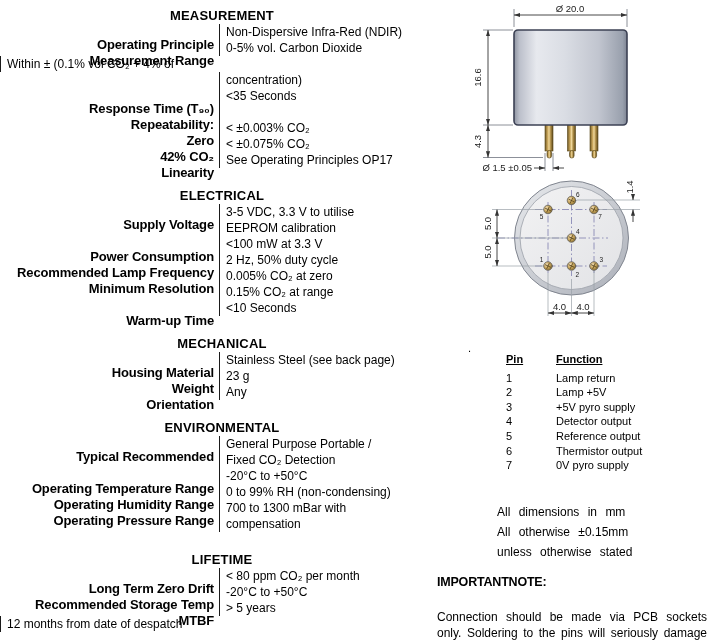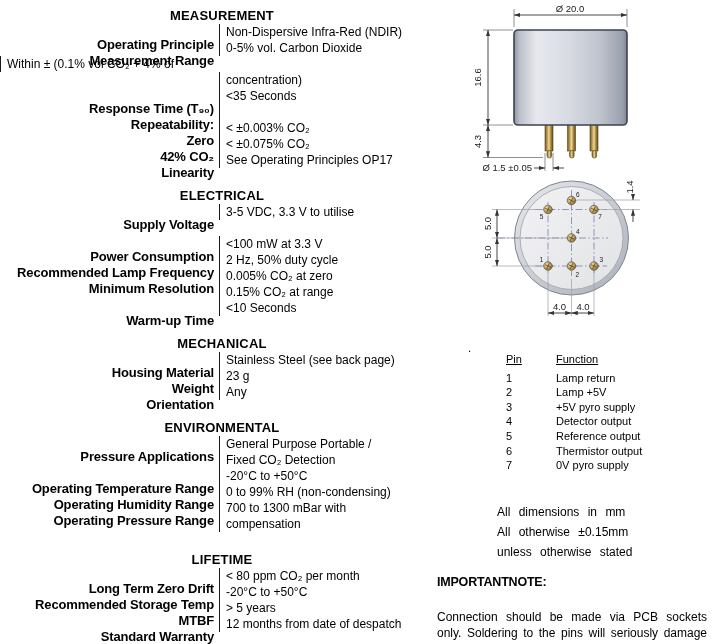--- a/index.html
+++ b/index.html
@@ -24,21 +24,21 @@
   svg .grey{stroke:#9aa0a8;stroke-width:.7;fill:none;}
   svg .cdash{stroke:#7d7dae;stroke-width:.8;fill:none;stroke-dasharray:7 2.5 1.5 2.5;}
   svg text{font-family:"Liberation Sans","DejaVu Sans",sans-serif;fill:#222;}
   svg .dimtxt{font-size:9.5px;}
   svg .pinnum{font-size:6.5px;fill:#222;}
 
   
   .pin-table{position:absolute;left:503px;top:352px;}
   .pt-row{display:flex;height:14.6px;line-height:14.6px;font-size:11px;}
   .pt-head{margin-bottom:4px;}
-  .pt-head .pt-pin,.pt-head .pt-fn{font-weight:normal;text-decoration:underline;}
+  .pt-head .pt-pin,.pt-head .pt-fn{font-weight:bold;text-decoration:underline;}
   .pt-pin{width:50px;padding-left:3px;}
   .pt-fn{white-space:nowrap;}
 
   
   .dim-notes{position:absolute;left:497px;top:502px;font-size:12px;line-height:20px;
              word-spacing:5px;white-space:nowrap;}
   .important-note{position:absolute;left:437px;top:561px;width:270px;margin-top:14px;}
   .in-title{font-size:12.5px;font-weight:bold;letter-spacing:-.2px;line-height:14px;}
   .in-body{margin-top:20px;font-size:12px;line-height:16px;}
   .in-line{text-align:justify;}
@@ -90,20 +90,21 @@
   </div>
 
   <div class="spec-section">
     <div class="spec-title">ELECTRICAL</div>
     <div class="spec-row">
         <div class="spec-label">Supply Voltage</div>
         <div class="spec-value">3-5 VDC, 3.3 V to utilise</div>
       </div>
     <div class="spec-row">
         <div class="spec-label"></div>
+        <div class="spec-value">EEPROM calibration</div>
       </div>
     <div class="spec-row">
         <div class="spec-label">Power Consumption</div>
         <div class="spec-value">&lt;100 mW at 3.3 V</div>
       </div>
     <div class="spec-row">
         <div class="spec-label">Recommended Lamp Frequency</div>
         <div class="spec-value">2 Hz, 50% duty cycle</div>
       </div>
     <div class="spec-row">
@@ -132,21 +133,21 @@
       </div>
     <div class="spec-row">
         <div class="spec-label">Orientation</div>
         <div class="spec-value">Any</div>
       </div>
   </div>
 
   <div class="spec-section">
     <div class="spec-title">ENVIRONMENTAL</div>
     <div class="spec-row">
-        <div class="spec-label">Pressure Applications</div>
+        <div class="spec-label">Typical Recommended</div>
         <div class="spec-value">General Purpose Portable /</div>
       </div>
     <div class="spec-row">
         <div class="spec-label"></div>
         <div class="spec-value">Fixed CO₂ Detection</div>
       </div>
     <div class="spec-row">
         <div class="spec-label">Operating Temperature Range</div>
         <div class="spec-value">-20°C to +50°C</div>
       </div>
@@ -172,21 +173,20 @@
       </div>
     <div class="spec-row">
         <div class="spec-label">Recommended Storage Temp</div>
         <div class="spec-value">-20°C to +50°C</div>
       </div>
     <div class="spec-row">
         <div class="spec-label">MTBF</div>
         <div class="spec-value">&gt; 5 years</div>
       </div>
     <div class="spec-row">
-        <div class="spec-label">Standard Warranty</div>
         <div class="spec-value">12 months from date of despatch</div>
       </div>
   </div>
 </div>
 
 <svg class="drawing" style="left:430px;top:0;" width="283" height="175" viewBox="0 0 283 175">
   <defs>
     <marker id="ar1" markerWidth="7" markerHeight="5.5" refX="7" refY="2.75" orient="auto-start-reverse">
       <path d="M0,0.4 L7,2.75 L0,5.1 z" fill="#333"></path>
     </marker>

